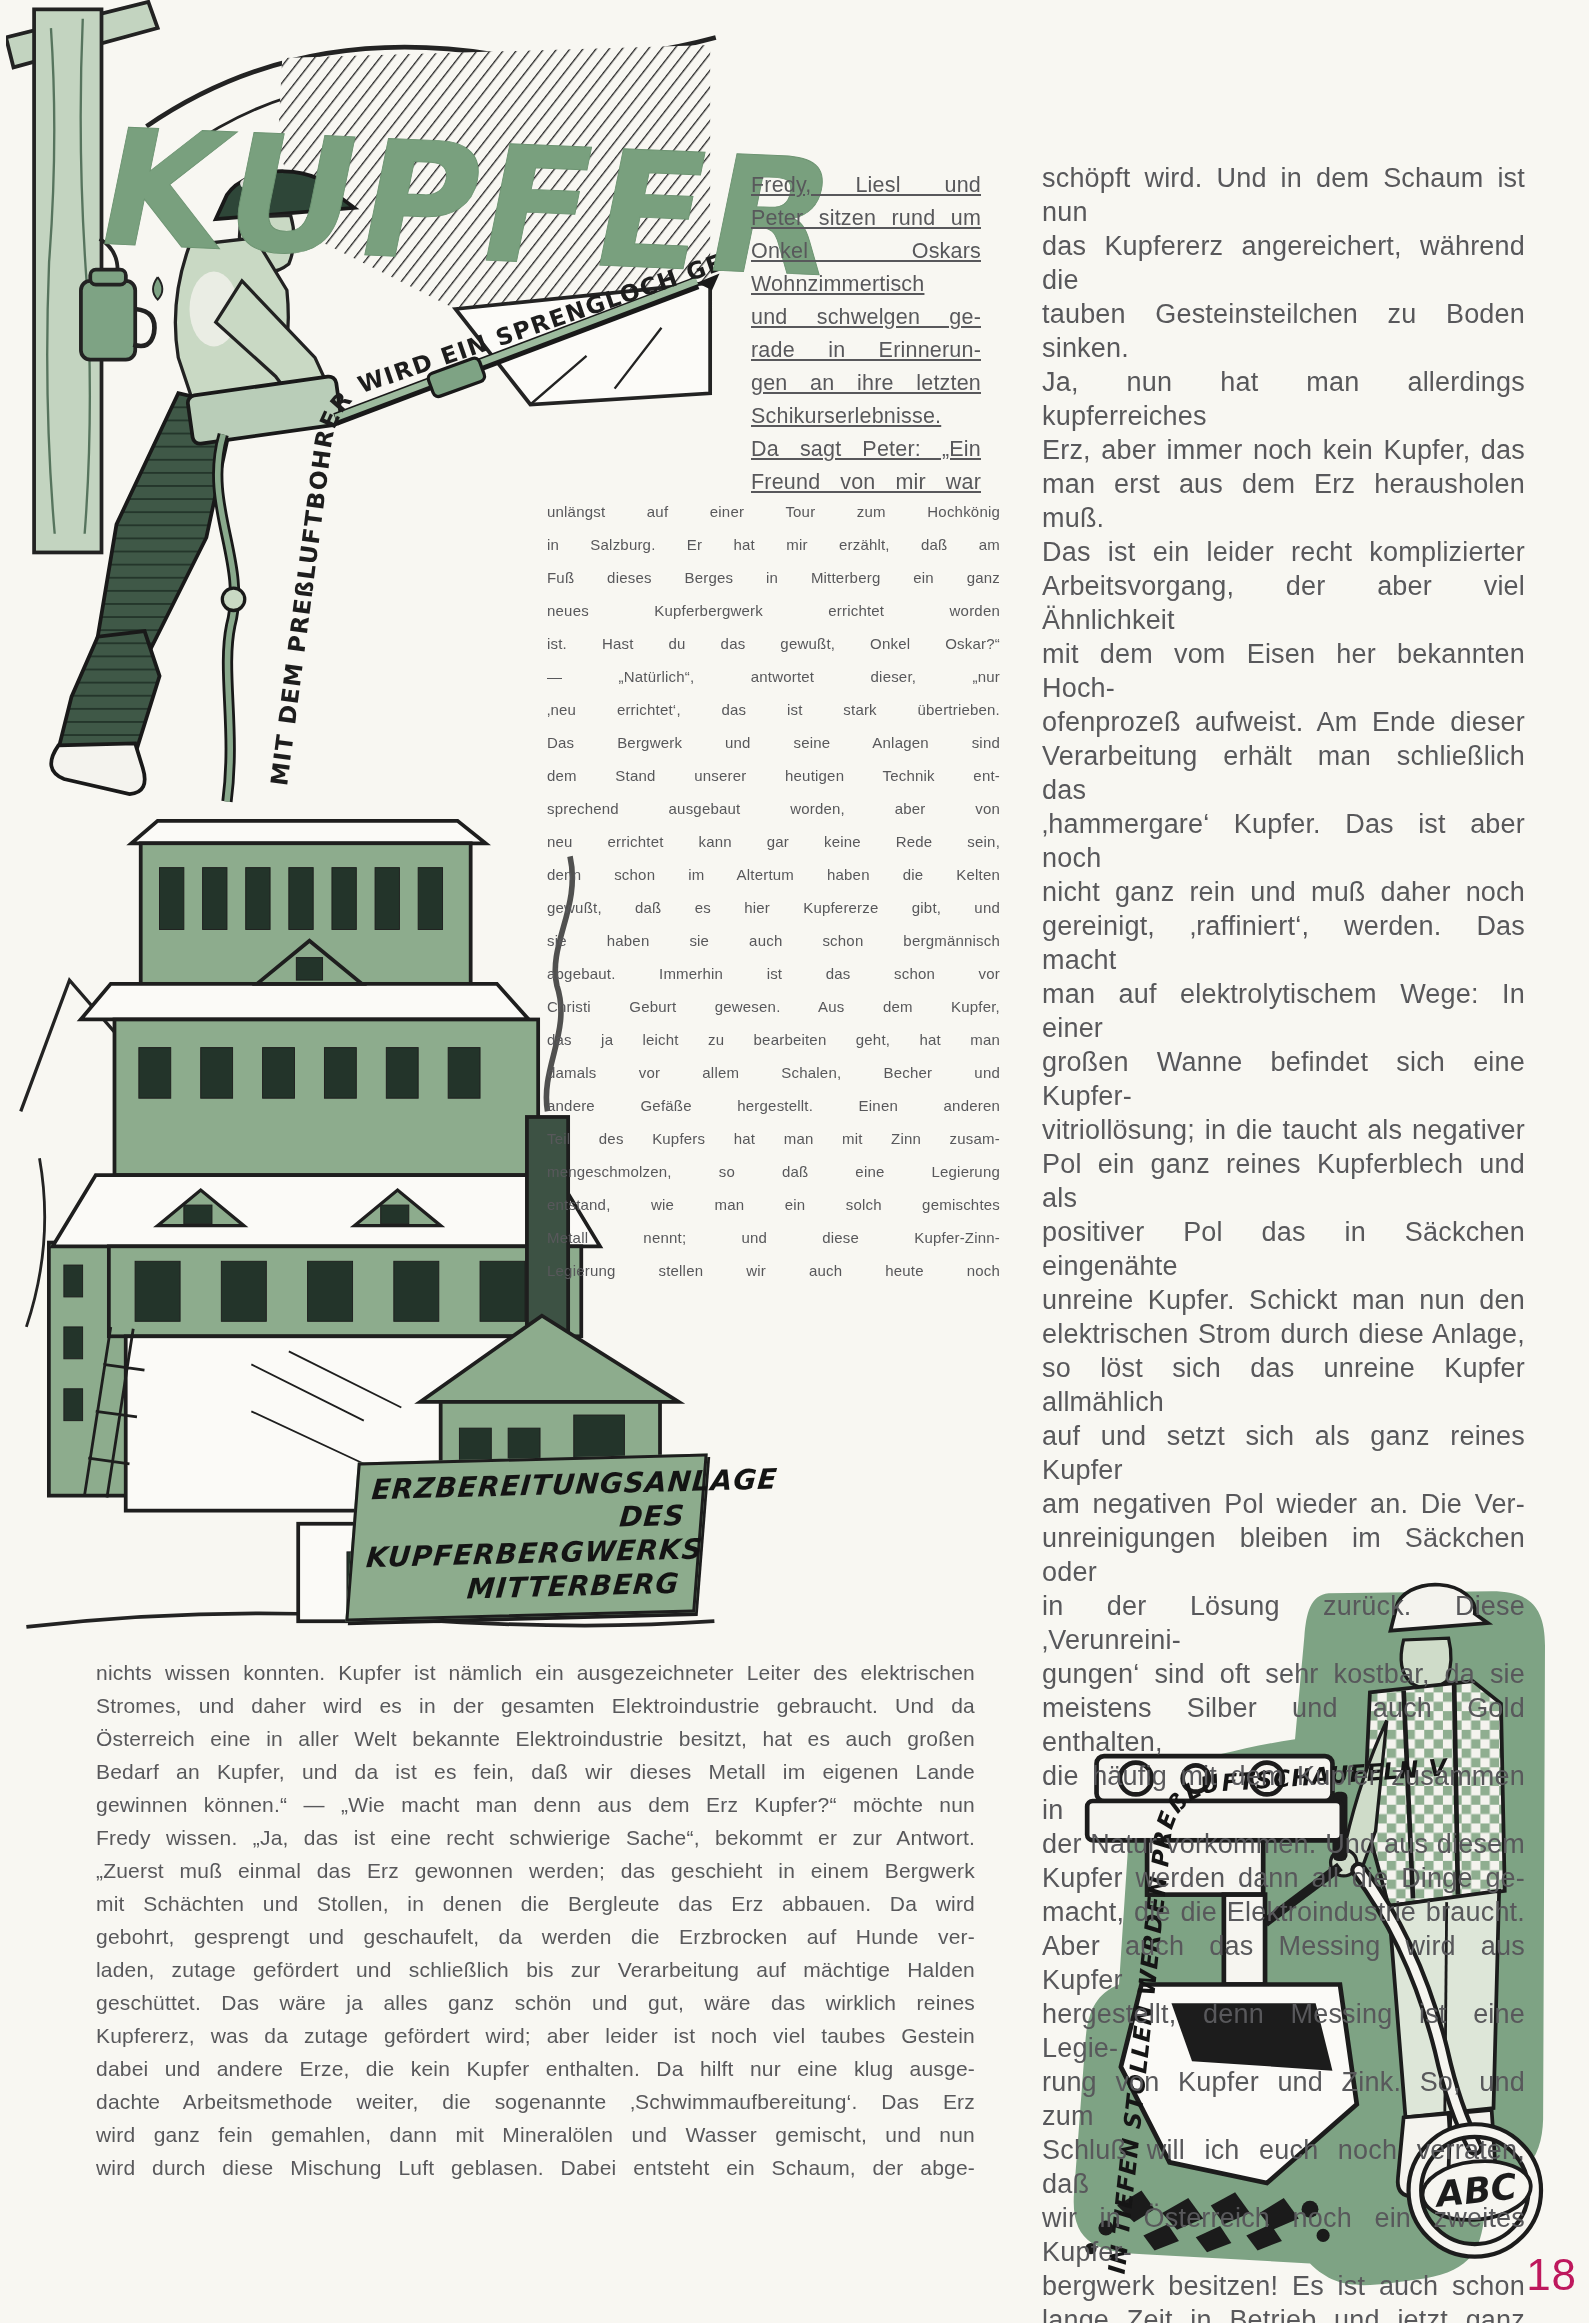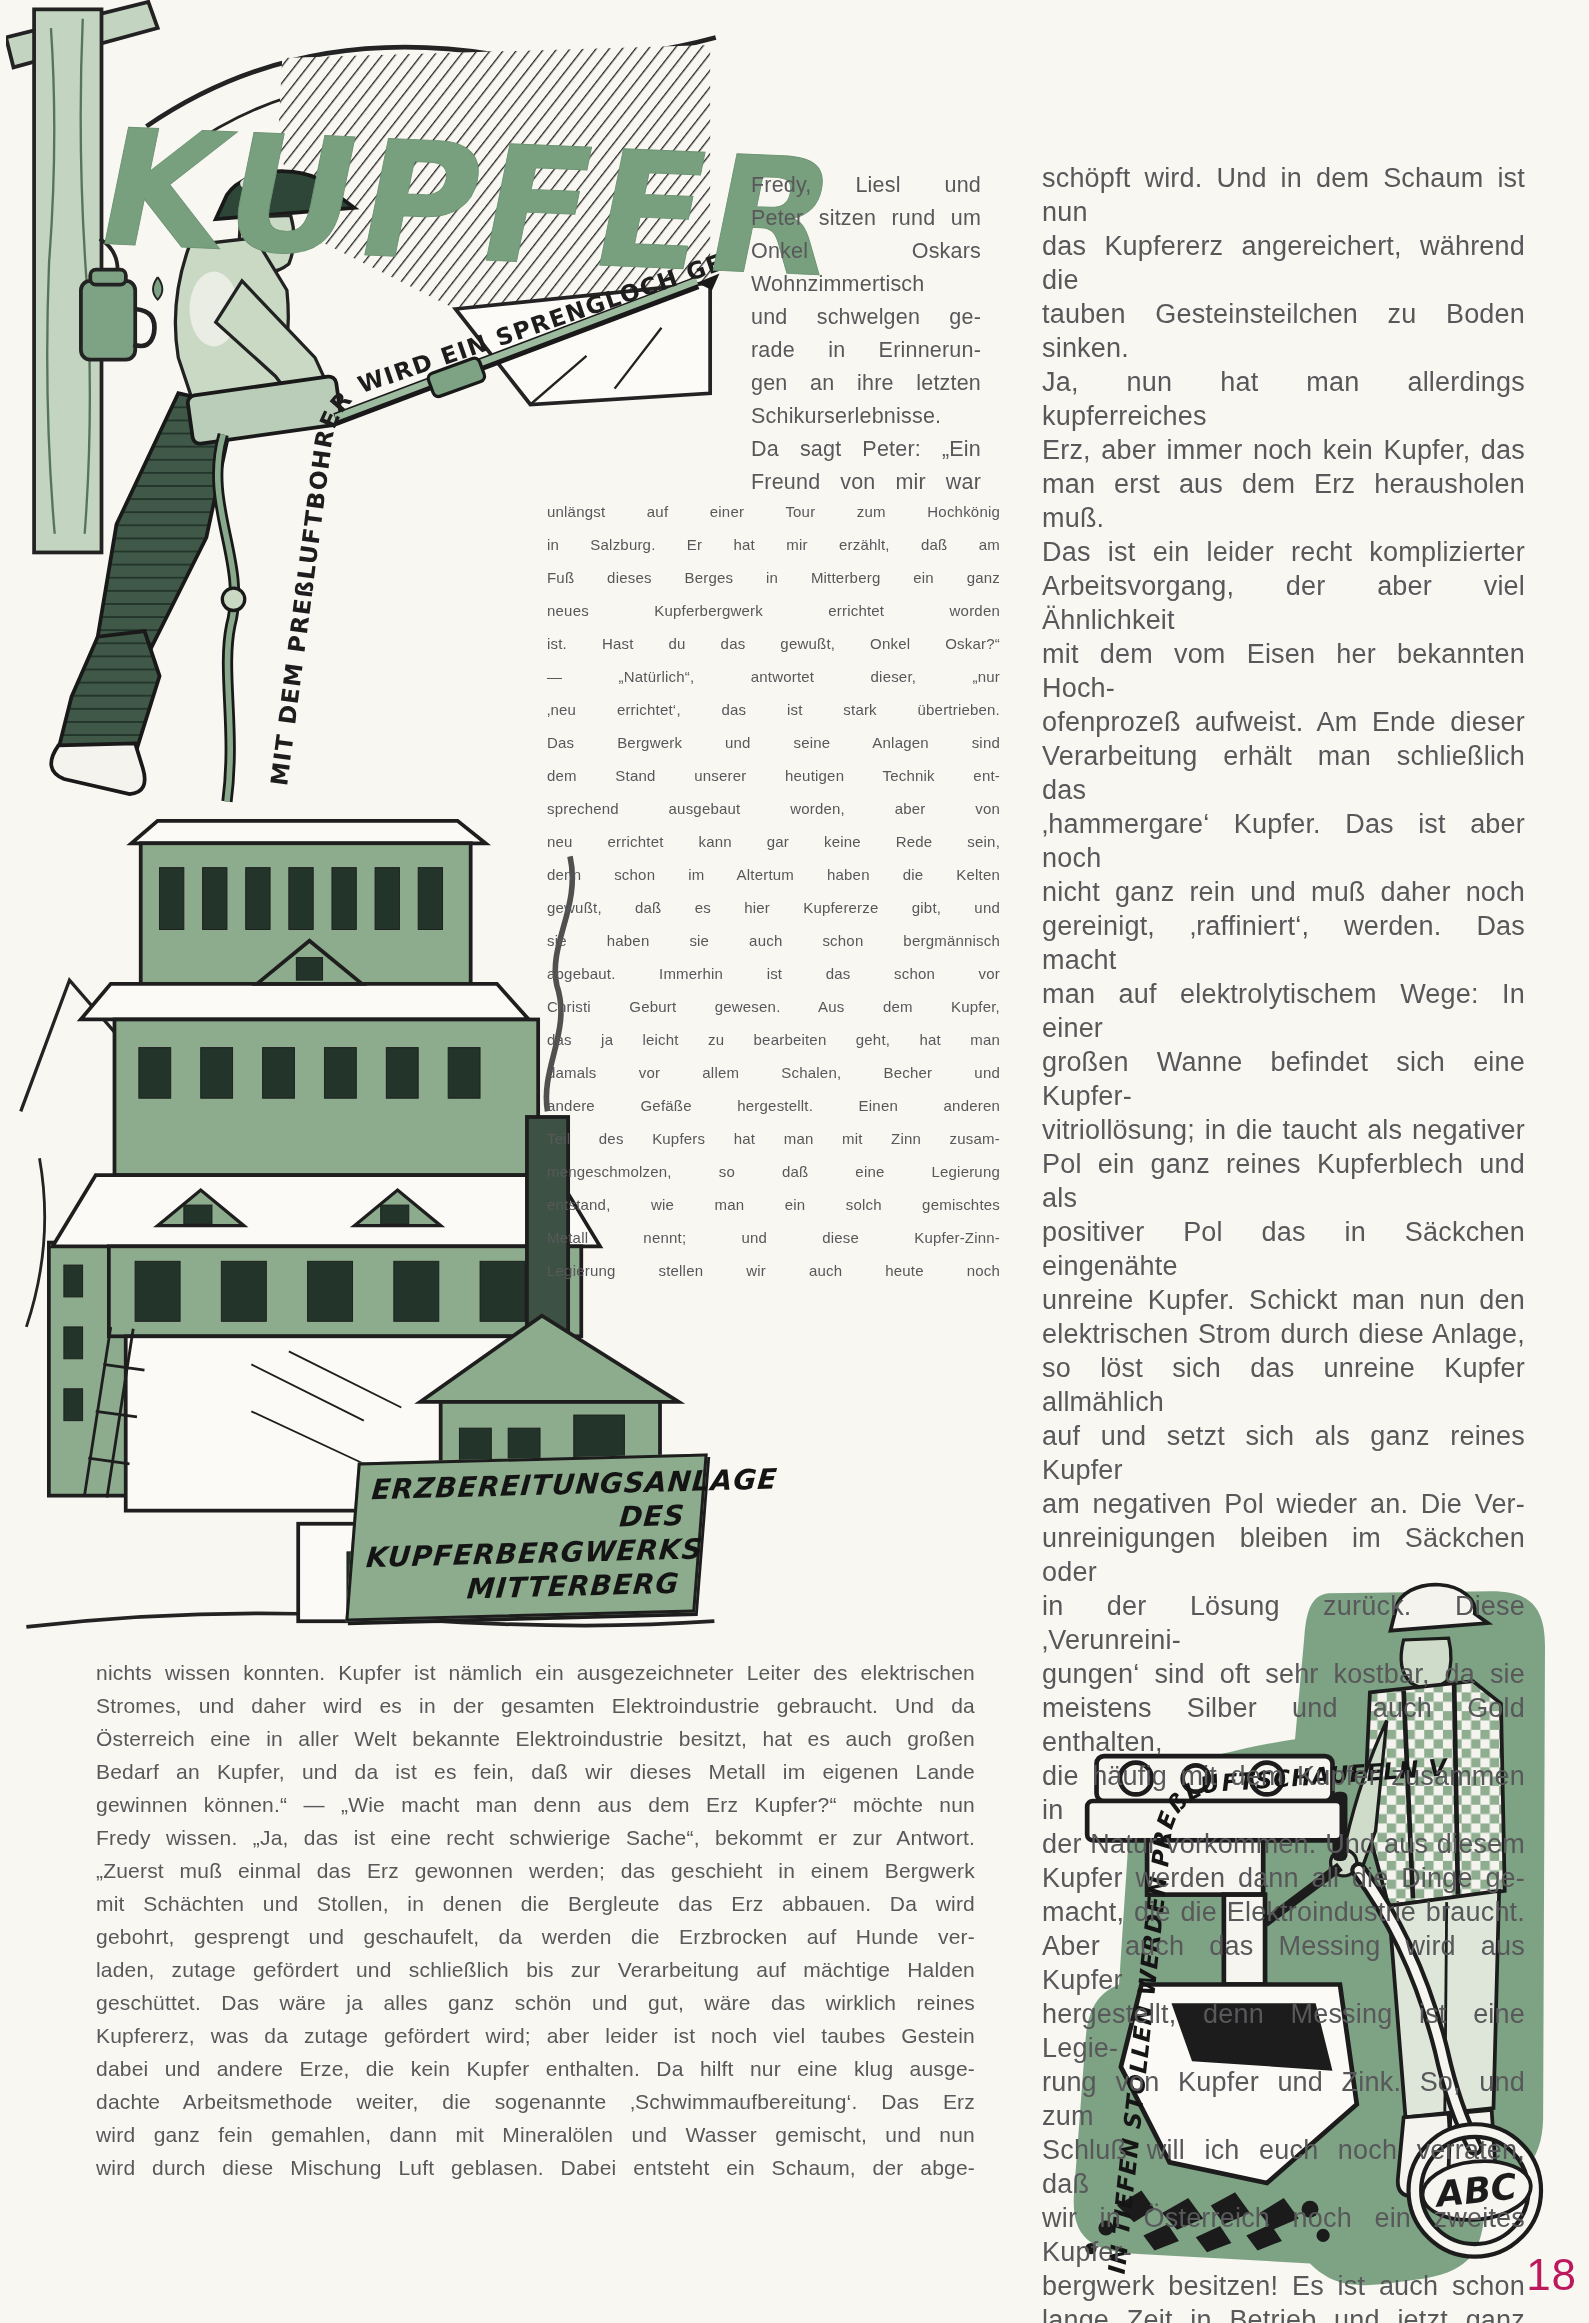--- a/index.html
+++ b/index.html
@@ -13,21 +13,21 @@
   }
   .textblock{
     position:absolute;
     white-space:pre-line;
     text-align:justify;
     text-align-last:justify;
     color:#58585b;
     letter-spacing:0.2px;
     word-spacing:0.9px;
   }
-  .intro      {left:751px;  top:169px;  width:230px; font-size:21.5px; line-height:33px;}
+  .intro      {left:751px;  top:169px;  width:230px; font-size:21.5px; line-height:33px;text-decoration:underline;}
   .col1-main  {left:527px;  top:495px;  width:453px; font-size:15px; line-height:33px;margin-left:20px;}
   .col1-narrow{left:755px;  top:1270px; width:225px; font-size:21.5px; line-height:33px;}
   .bottom-block{left:96px; top:1656px; width:879px; font-size:21px; line-height:33px;}
   .col2       {left:1042px; top:161px;  width:483px; font-size:27px; line-height:34px;}
   .col2-last  {position:absolute; left:1042px; top:1510px; width:483px;
                font-size:22.5px; line-height:34px; color:#58585b; text-align:left;}
   .kupfer-title{
     position:absolute; left:101px; top:120px; width:581px;
     font-family:"DejaVu Sans", sans-serif;
     font-size:161px; font-weight:bold;

